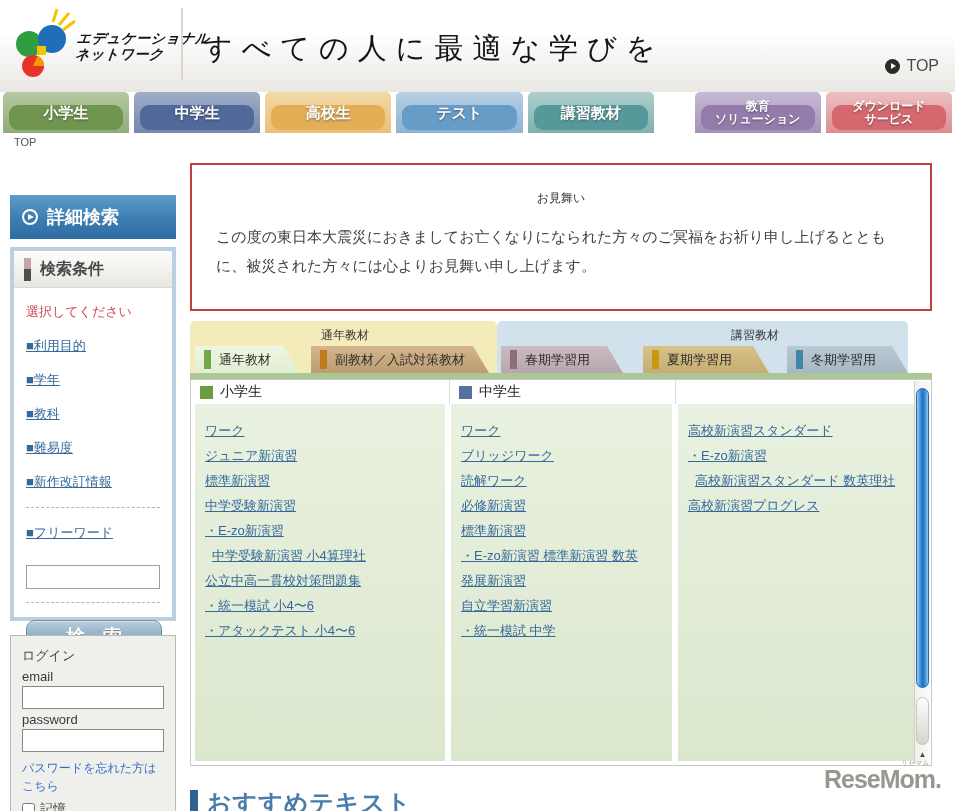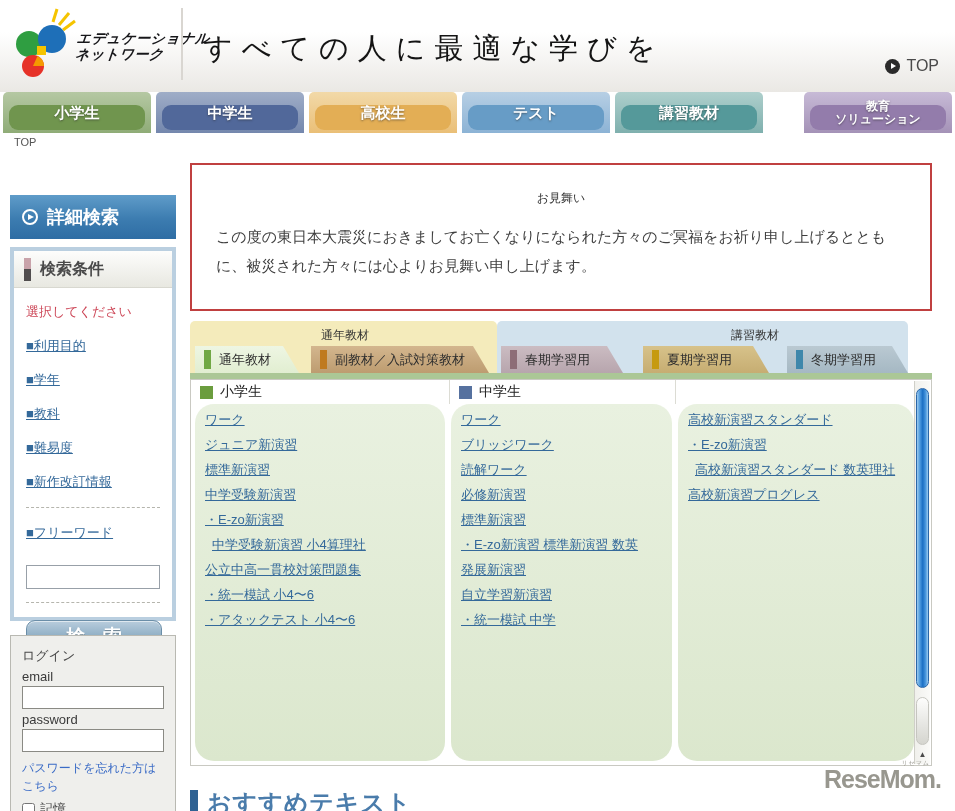--- a/index.html
+++ b/index.html
@@ -79,21 +79,21 @@
   .st3 { left:453px; width:126px; background:linear-gradient(#d7c28a,#c6ad72); } .st3 .sub-bar { background:#c69a10; }
   .st4 { left:597px; width:121px; background:linear-gradient(#bac9d2,#a5b8c3); } .st4 .sub-bar { background:#3e87ab; }
 
   .panel { position:absolute; top:216px; left:0; width:742px; height:387px; background:#fff; border:1px solid #c9c9c2; }
   .panel-head { position:absolute; top:0; left:0; right:17px; height:24px; display:flex; background:#fff; }
   .col-head { display:flex; align-items:center; gap:7px; padding-left:9px; font-size:14px; color:#222; border-right:1px solid #dcdcd4; }
   .ch0 { width:259px; } .ch1 { width:226px; } .ch2 { flex:1; border-right:none; }
   .sq { width:13px; height:13px; flex:none; }
   .sq0 { background:#6b9d3e; } .sq1 { background:#56719f; } .sq2 { background:#e9b264; }
   .panel-body { position:absolute; top:24px; left:0; right:17px; bottom:0; display:flex; gap:6px; padding:0 0 4px 4px; }
-  .col { background:linear-gradient(#e9f1e0,#dbe7cd); padding:0 10px;border-radius:19px; }
+  .col { background:linear-gradient(#e9f1e0,#dbe7cd); padding:11px 10px; }
   .col0 { width:250px; } .col1 { width:221px; } .col2 { flex:1; }
   .item { display:block; margin:7px 0; font-size:13px; color:#34699a; text-decoration:underline; cursor:pointer; }
   .item.indent { padding-left:7px; }
   .vscroll { position:absolute; top:1px; right:1px; bottom:1px; width:16px; background:linear-gradient(90deg,#f0f0ec,#fafaf8); border-left:1px solid #cfcfc8; }
   .thumb { position:absolute; top:7px; left:1px; width:13px; height:300px; border-radius:7px; border:1px solid #2a66a8; background:linear-gradient(90deg,#9ccbef 0%, #4a97dd 28%, #1b6fc4 52%, #4a97dd 78%, #9ccbef 100%); cursor:grab; }
   .track-end { position:absolute; bottom:19px; left:1px; width:13px; height:48px; background:linear-gradient(#fdfdfc,#d5d5cf); border:1px solid #c5c5bf; border-radius:7px; }
   .scroll-btn { position:absolute; bottom:2px; left:1px; width:13px; height:15px; display:flex; align-items:center; justify-content:center; font-size:8px; color:#4a4a4a; background:#ececе7; cursor:pointer; }
 
   .recommend { position:absolute; top:624px; left:0; display:flex; align-items:center; gap:9px; }
   .rec-bar { width:8px; height:27px; background:#2f6293; }
@@ -161,20 +161,27 @@
           <span>講習教材</span>
         </div>
     </div>
     <div class="nav-tab c5 small">
       <div class="pill"></div>
       <div class="nav-lbl">
         <span>教育</span>
         <span>ソリューション</span>
       </div>
     </div>
+    <div class="nav-tab c6 small">
+      <div class="pill"></div>
+      <div class="nav-lbl">
+        <span>ダウンロード</span>
+        <span>サービス</span>
+      </div>
+    </div>
   </div>
 
   <div class="breadcrumb">TOP</div>
 
   <div class="sidebar">
     <div class="detail-btn">
       <span class="play-ring"></span>
       <span>詳細検索</span>
     </div>
 

